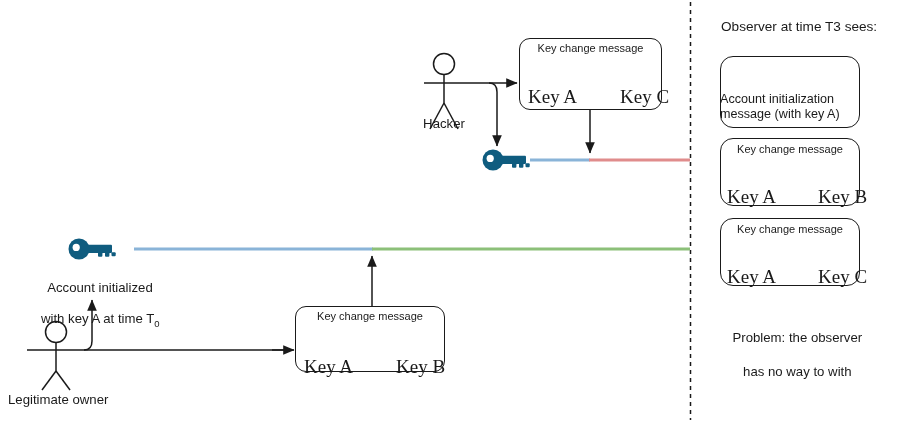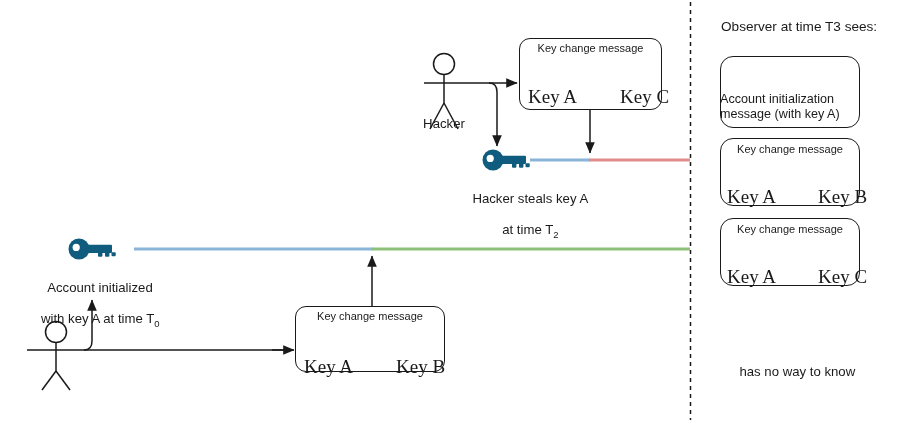--- a/index.html
+++ b/index.html
@@ -150,30 +150,27 @@
 
   <div class="boxtitle" style="left:519px;width:143px;top:42px;">Key change message</div>
   <div class="keylabel" style="left:528px;top:86px;">Key A</div>
   <div class="keylabel" style="left:620px;top:86px;">Key C</div>
 
   <div class="boxtitle" style="left:295px;width:150px;top:310px;">Key change message</div>
   <div class="keylabel" style="left:304px;top:356px;">Key A</div>
   <div class="keylabel" style="left:396px;top:356px;">Key B</div>
 
   <div class="txt f13 c" style="left:404px;top:116px;width:80px;">Hacker</div>
+  <div class="txt f13" style="left:8px;top:392px;">Legitimate owner</div>
 
   <div class="txt f13 c" style="left:23px;top:265px;width:140px;">
     <span>Account initialized</span><br>
     <span>with key A at time T</span><span class="sub">0</span>
   </div>
 
-  <div class="txt f13 c" style="left:443px;top:176px;width:160px;">
-    <span>Hacker steals key A</span><br>
-    <span>at time T</span><span class="sub">2</span>
-  </div>
 
 
   <div class="txt f14" style="left:721px;top:19px;">Observer at time T3 sees:</div>
 
   <div class="obsbox" style="left:720px;top:56px;width:140px;height:72px;"></div>
   <div class="obstext" style="left:720px;width:140px;top:92px;">
     <span>Account initialization</span><br>
     <span>message (with key A)</span>
   </div>
 
@@ -181,19 +178,19 @@
   <div class="boxtitle" style="left:720px;width:140px;top:143px;">Key change message</div>
   <div class="keylabel" style="left:727px;top:186px;">Key A</div>
   <div class="keylabel" style="left:818px;top:186px;">Key B</div>
 
   <div class="obsbox" style="left:720px;top:218px;width:140px;height:68px;"></div>
   <div class="boxtitle" style="left:720px;width:140px;top:223px;">Key change message</div>
   <div class="keylabel" style="left:727px;top:266px;">Key A</div>
   <div class="keylabel" style="left:818px;top:266px;">Key C</div>
 
   <div class="txt f13 c" style="left:715px;top:313px;width:150px;line-height:1.28;">
-    <br>
-    <span>has no way to know</span><br>
+    <span>Problem: the observer</span><br>
+    <span>has no way to with</span><br>
     <br>
     
   </div>
 
 </div>
 
 </body></html>

